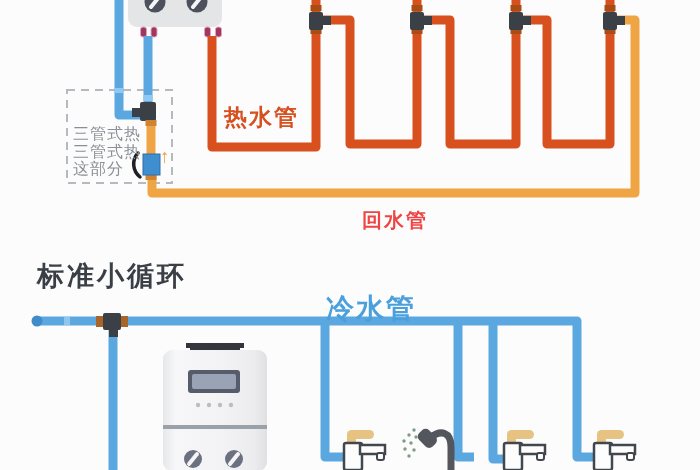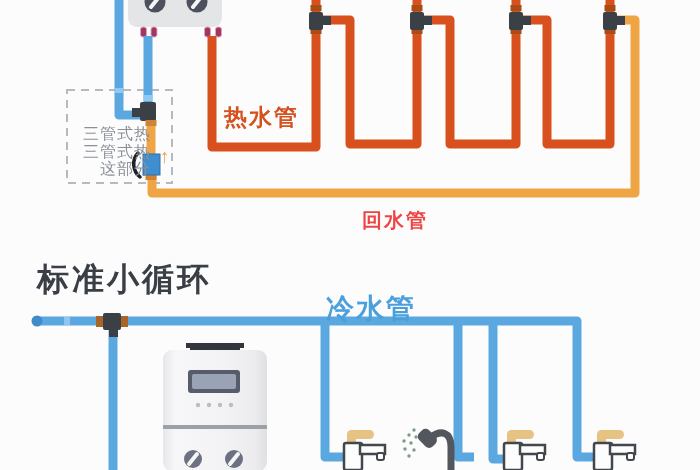--- a/index.html
+++ b/index.html
@@ -1,27 +1,27 @@
 <!DOCTYPE html>
 <html><head>
 <meta charset="utf-8">
 <style>
   html,body{margin:0;padding:0;background:#fff;}
   .stage{
     position:relative;width:700px;height:470px;overflow:hidden;
-    background:#fcfcfd;font-family:Liberation Serif, serif;text-align:right;
+    background:#fcfcfd;font-family:Liberation Serif, serif;
   }
   .stage svg{position:absolute;left:0;display:block;}
   #top-svg{top:0;}
   #bottom-svg{top:235px;}
   .lbl{position:absolute;font-weight:bold;white-space:nowrap;letter-spacing:2px;}
   .lbl-hot{left:224px;top:102px;font-size:23px;color:#d5511f;}
   .lbl-return{left:362px;top:207px;font-size:20px;color:#ef4444;}
   .lbl-cold{left:326px;top:290px;font-size:28px;color:#4aa0dc;}
-  .lbl-title{left:37px;top:258px;font-size:32px;color:#3a3f46;letter-spacing:3px;}
+  .lbl-title{left:37px;top:258px;font-size:27px;color:#3a3f46;letter-spacing:3px;}
   .note-box-text{
     position:absolute;left:73px;top:125px;width:78px;
     font-size:16px;line-height:17.5px;color:#8b9097;letter-spacing:1px;
   }
   .flow-arrow{
     position:absolute;left:160px;top:146px;font-size:19px;font-weight:bold;color:#f2a143;
   }
 </style>
 </head>
 <body>

